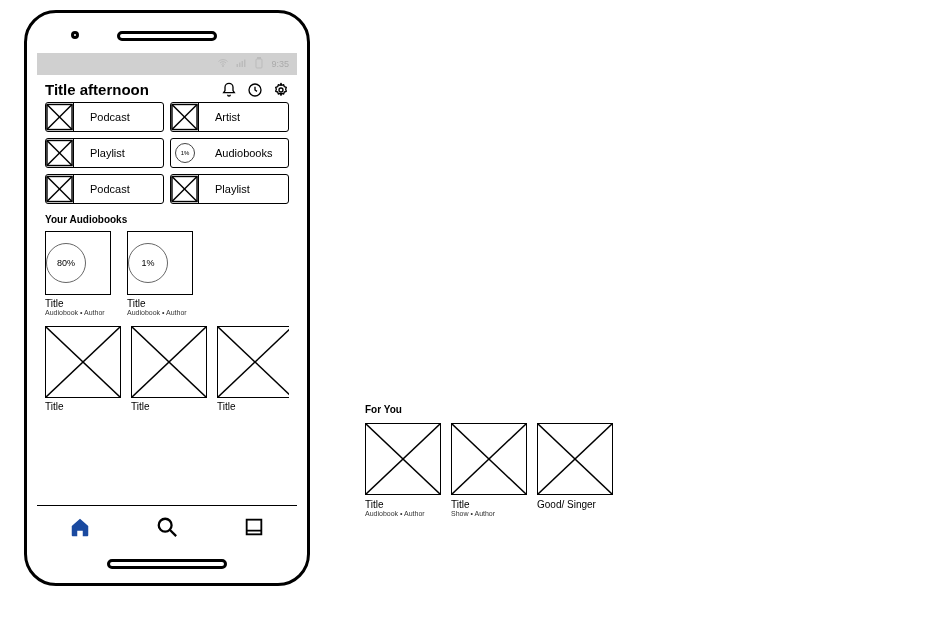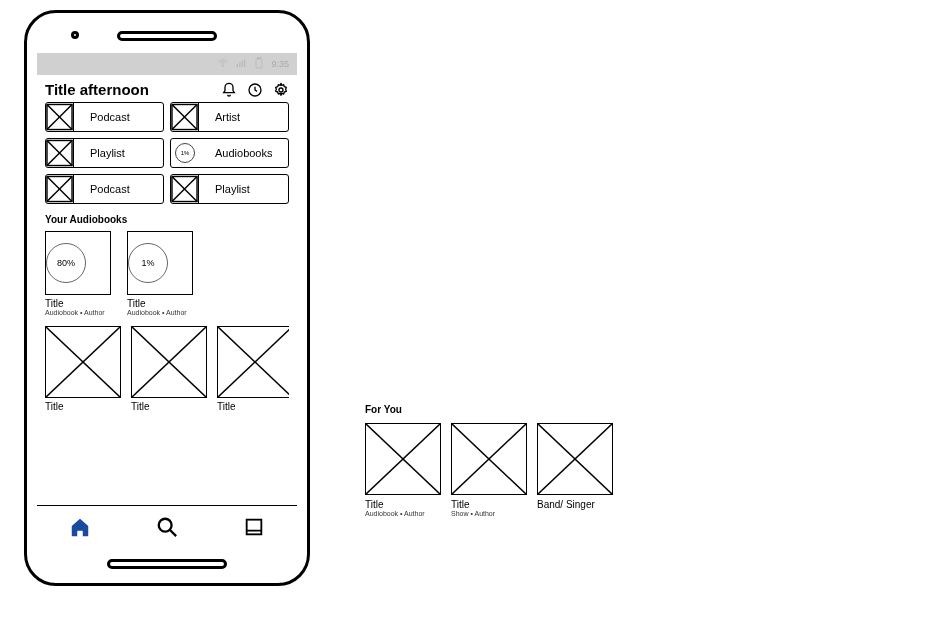--- a/index.html
+++ b/index.html
@@ -414,19 +414,19 @@
       <div class="fy-title">Title</div>
       <div class="fy-sub">Show • Author</div>
     </div>
     <div class="fy-card">
       <div class="fy-cover">
             <svg viewBox="0 0 76 72">
               <line x1="0" y1="0" x2="76" y2="72" stroke="#000" stroke-width="1.5"></line>
               <line x1="76" y1="0" x2="0" y2="72" stroke="#000" stroke-width="1.5"></line>
             </svg>
           </div>
-      <div class="fy-title">Band/ Singer</div>
+      <div class="fy-title">Good/ Singer</div>
       <div class="fy-sub"></div>
     </div>
   </div>
 </div>
 
 </div>
 
 </body></html>

